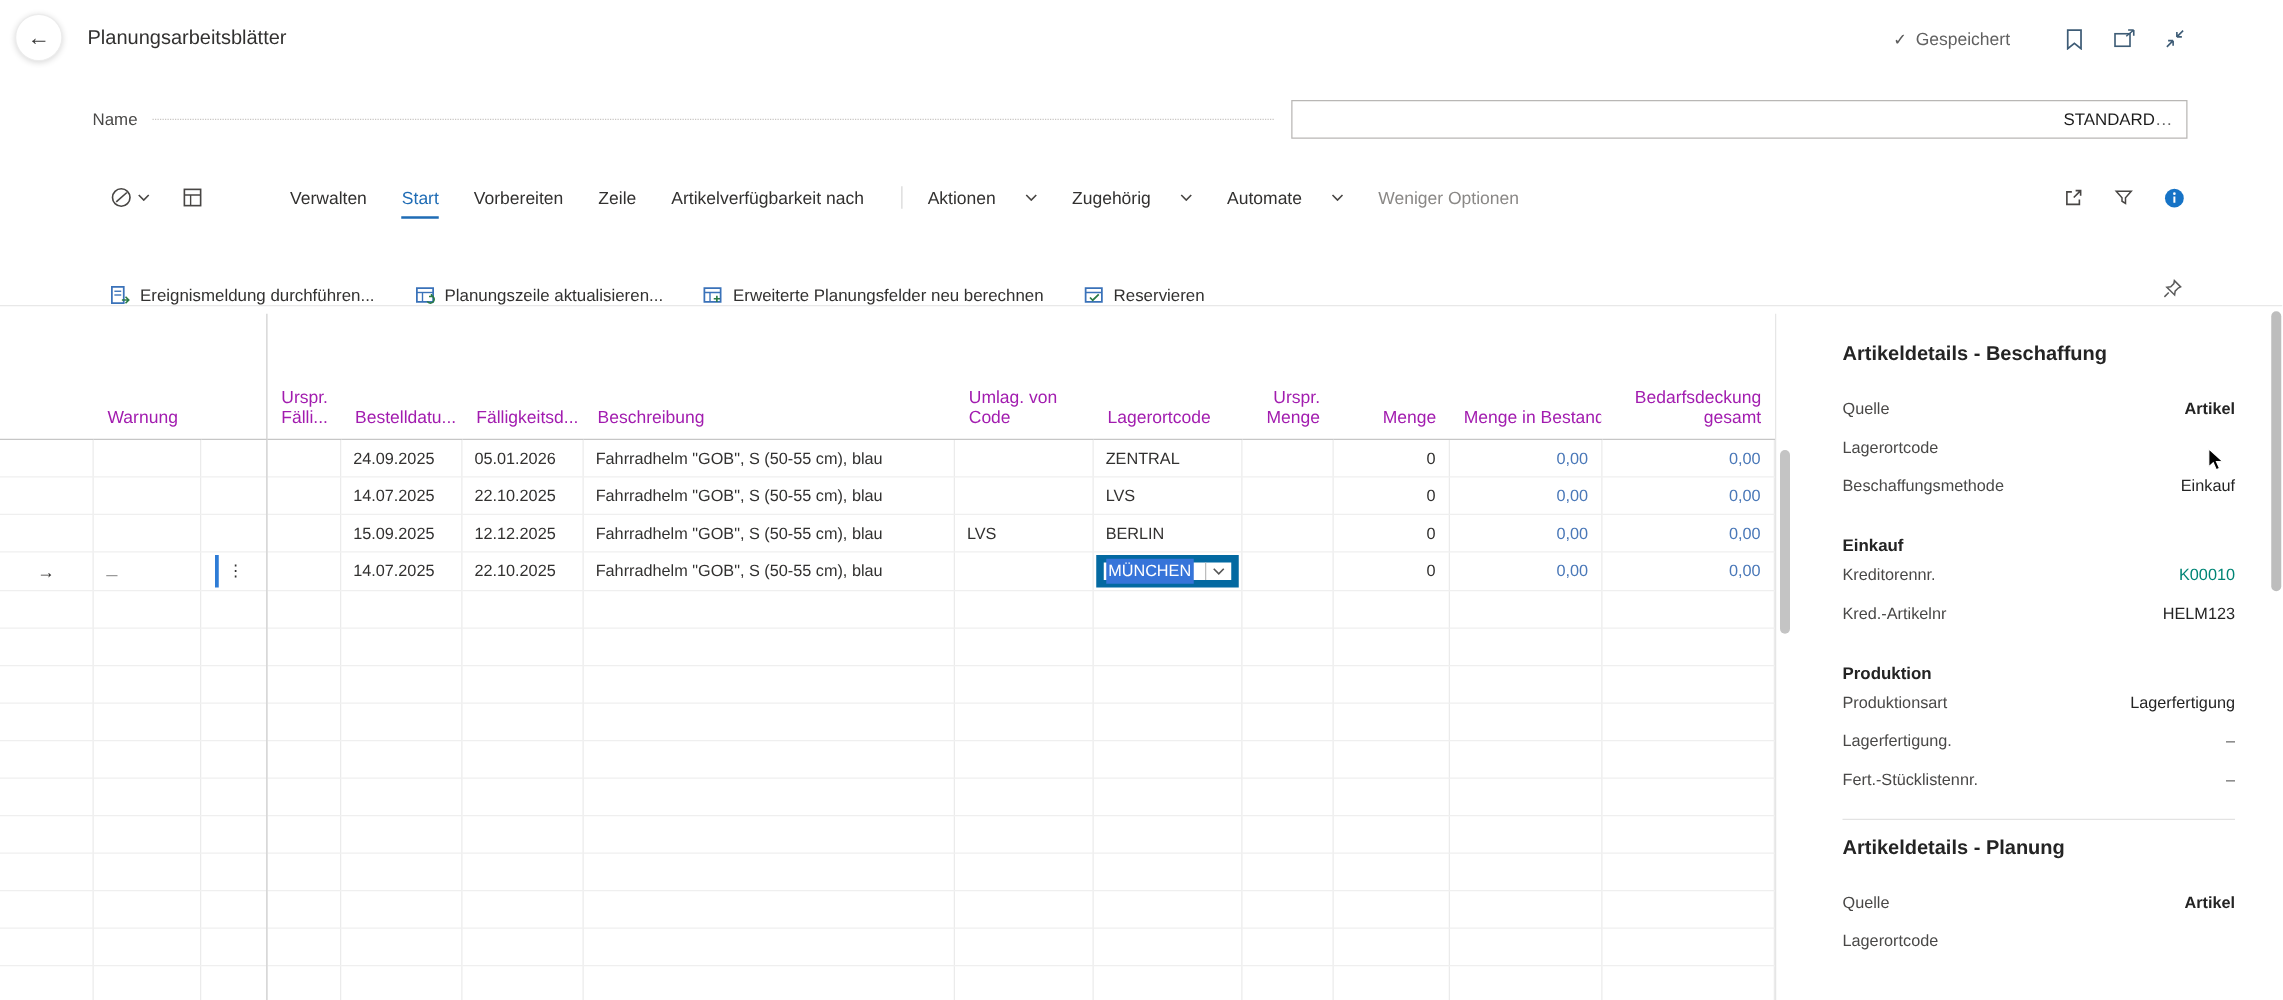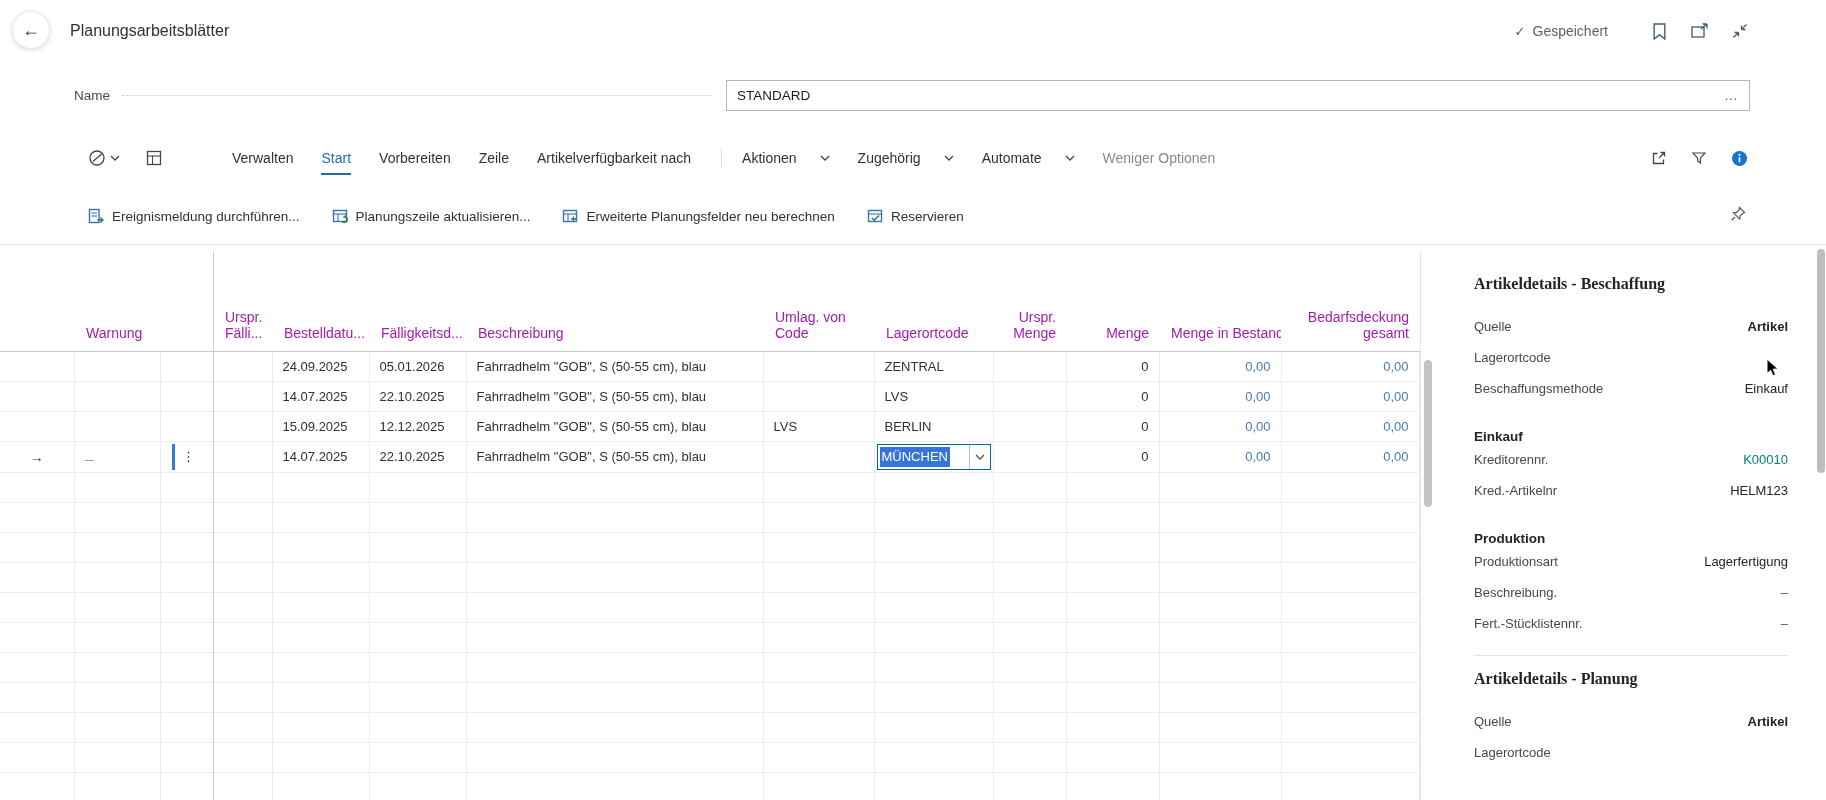--- a/index.html
+++ b/index.html
@@ -15,40 +15,40 @@
   .topbar-right { position:absolute; right:78px; top:0; height:62px; display:flex; align-items:center; gap:24px; }
   .saved { display:flex; align-items:center; gap:7px; font-size:14px; color:#616161; margin-right:20px; }
   .saved .chk { font-size:13px; color:#5c5c5c; }
   .tb-icon { display:flex; align-items:center; cursor:pointer; }
 
   
   .name-row { position:absolute; top:62px; left:0; right:0; height:66px; display:flex;
     align-items:center; padding:0 76px 0 74px; }
   .name-label { font-size:13.5px; color:#494847; margin-right:12px; }
   .name-leader { flex:1; height:1px; border-bottom:1px dotted #c9c6c4; margin-right:14px; align-self:center; }
-  .name-input { width:1024px; height:31px; border:1px solid #b9b7b5; display:flex; align-items:center;
-    padding:0 10px; font-size:13.5px; color:#1c1c1c; background:#fff; }
+  .name-input { width:717px; height:31px; border:1px solid #b9b7b5; display:flex; align-items:center;
+    padding:0 10px; font-size:13.5px; color:#1c1c1c; background:#fff;text-align:right; }
   .name-input .value { flex:1; }
   .assist-edit { color:#666; cursor:pointer; font-size:14px; letter-spacing:1px; }
 
   
   .ribbon { position:absolute; top:128px; left:0; right:0; height:60px; display:flex; align-items:center; padding-left:88px; }
   .ribbon-icons-left { display:flex; align-items:center; margin-right:44px; }
   .ric { display:flex; align-items:center; gap:4px; cursor:pointer; margin-right:26px; }
   .tab { font-size:14px; color:#323130; margin-right:28px; cursor:pointer; position:relative; white-space:nowrap; }
   .tab.active { color:#1f6cb5; }
   .tab.active::after { content:""; position:absolute; left:0; right:0; bottom:-9px; height:2px; background:#1f6cb5; }
   .menu-sep { width:1px; height:18px; background:#d8d8d8; margin:0 20px 0 2px; }
   .dropdown { display:flex; align-items:center; gap:23px; font-size:14px; color:#323130; margin-right:28px; cursor:pointer; white-space:nowrap; }
   .less-options { color:#8a8886; font-size:14px; cursor:pointer; white-space:nowrap; }
   .ribbon-right { position:absolute; right:78px; display:flex; align-items:center; gap:24px; }
 
   
   .actions-row { position:absolute; top:188px; left:0; right:0; height:56px; display:flex;
-    align-items:center; padding-left:88px; gap:32px; }
+    align-items:flex-end; padding-left:88px; gap:32px; }
   .action-item { display:flex; align-items:center; gap:8px; font-size:13.5px; color:#323130; cursor:pointer; white-space:nowrap; }
   .pin { position:absolute; right:80px; cursor:pointer; }
 
   
   .content { position:absolute; top:244px; left:0; right:0; bottom:0; border-top:1px solid #e8e8e8; background:#fff; }
   .freeze-line { position:absolute; left:213px; top:6px; bottom:0; width:1px; background:#d0d0d0; z-index:3; }
 
   table.grid { position:absolute; left:0; top:0; width:1419px; border-collapse:collapse; table-layout:fixed; }
   .grid th { font-weight:normal; font-size:14px; color:#a21caf; vertical-align:bottom;
     padding:0 10px 10px 12px; text-align:left; height:106px; border-bottom:1px solid #c6c6c6; white-space:nowrap; overflow:hidden; }
@@ -57,34 +57,34 @@
     border-bottom:1px solid #efefef; border-right:1px solid #ebebeb; white-space:nowrap; overflow:hidden; }
   .grid td.amount { color:#4a78b8; cursor:pointer; }
   .grid td.c-sel { text-align:center; padding:0 2px; }
   .grid td.c-dots { text-align:center; padding:0 4px; }
   .row-arrow { font-size:14px; color:#323130; }
   .cell-caret { display:inline-block; width:9px; height:12px; border-bottom:1px solid #9a9a9a; }
   .dots-btn { display:inline-flex; align-items:center; justify-content:center; height:26px;
     border-left:3px solid #2e7cd6; padding:0 6px 0 7px; font-size:13px; color:#333; cursor:pointer; background:#fff; }
 
   .c-combo { padding:2px !important; }
-  .combo { display:flex; align-items:center; height:26px; border:1px solid #0369a1; background:#fff; width:100%; }
+  .combo { display:flex; align-items:center; height:26px; border:6px solid #0369a1; background:#fff; width:100%; }
   .combo-text { margin:2px 0 2px 2px; background:#3674d9; color:#fff; padding:0 2px; font-size:13px;
     height:20px; display:flex; align-items:center; }
   .combo-btn { margin-left:auto; width:21px; align-self:stretch; display:flex; align-items:center;
     justify-content:center; border-left:1px solid #bdbdbd; cursor:pointer; }
 
   .grid-vscroll { position:absolute; left:1420px; top:6px; bottom:0; width:13px; border-left:1px solid #e6e6e6; }
   .grid-vscroll .thumb { position:absolute; left:3px; width:8px; top:109px; height:147px; background:#c4c4c4; border-radius:4px; }
   .page-vscroll { position:absolute; right:0; top:0; bottom:0; width:10px; }
   .page-vscroll .thumb { position:absolute; left:1px; width:8px; top:4px; height:224px; background:#bdbdbd; border-radius:4px; }
 
   
   .factbox { position:absolute; left:1460px; width:350px; top:0; bottom:0; padding:30px 22px 0 14px; overflow:hidden; }
-  .fb-title { font-size:16px; font-weight:bold; color:#242424; margin-bottom:18px;font-family:Liberation Serif, serif; }
+  .fb-title { font-size:16px; font-weight:bold; color:#242424; margin-bottom:18px; }
   .fb-row { display:flex; justify-content:space-between; align-items:center; height:31px; font-size:13px; }
   .fb-label { color:#494847; }
   .fb-value { color:#242424; text-align:right; }
   .fb-value.bold { font-weight:bold; }
   .fb-value.link { color:#008575; cursor:pointer; }
   .fb-value.dash { color:#5a5a5a; }
   .fb-section { font-weight:bold; font-size:13.5px; color:#242424; margin-top:14px; height:26px;
     display:flex; align-items:flex-end; }
   .fb-divider { border-top:1px solid #e3e3e3; margin:16px 0 14px 0; }
 
@@ -565,21 +565,21 @@
       <span class="fb-label">Kred.-Artikelnr</span>
       <span class="fb-value">HELM123</span>
     </div>
 
     <div class="fb-section">Produktion</div>
     <div class="fb-row">
       <span class="fb-label">Produktionsart</span>
       <span class="fb-value">Lagerfertigung</span>
     </div>
     <div class="fb-row">
-      <span class="fb-label">Beschreibung.</span>
+      <span class="fb-label">Lagerfertigung.</span>
       <span class="fb-value dash">–</span>
     </div>
     <div class="fb-row">
       <span class="fb-label">Fert.-Stücklistennr.</span>
       <span class="fb-value dash">–</span>
     </div>
 
     <div class="fb-divider"></div>
 
     <div class="fb-title">Artikeldetails - Planung</div>

